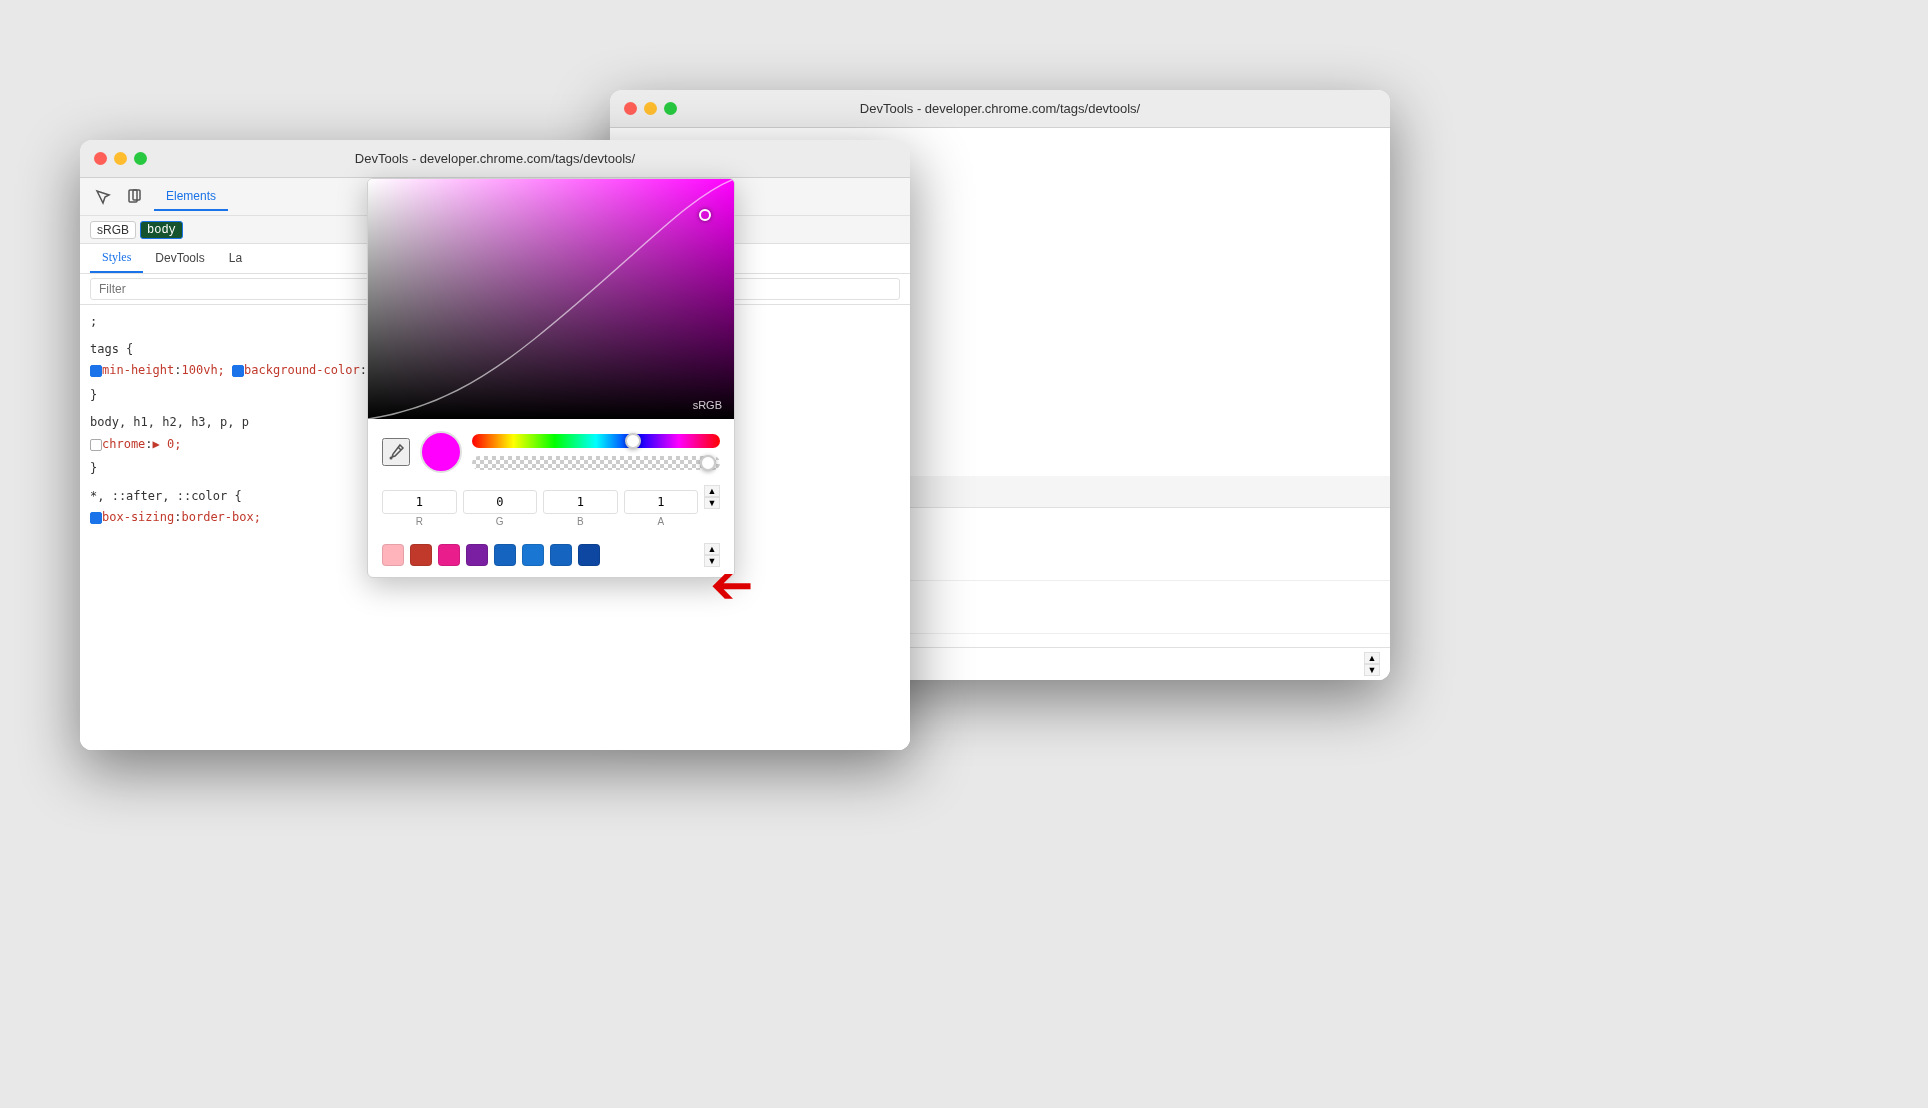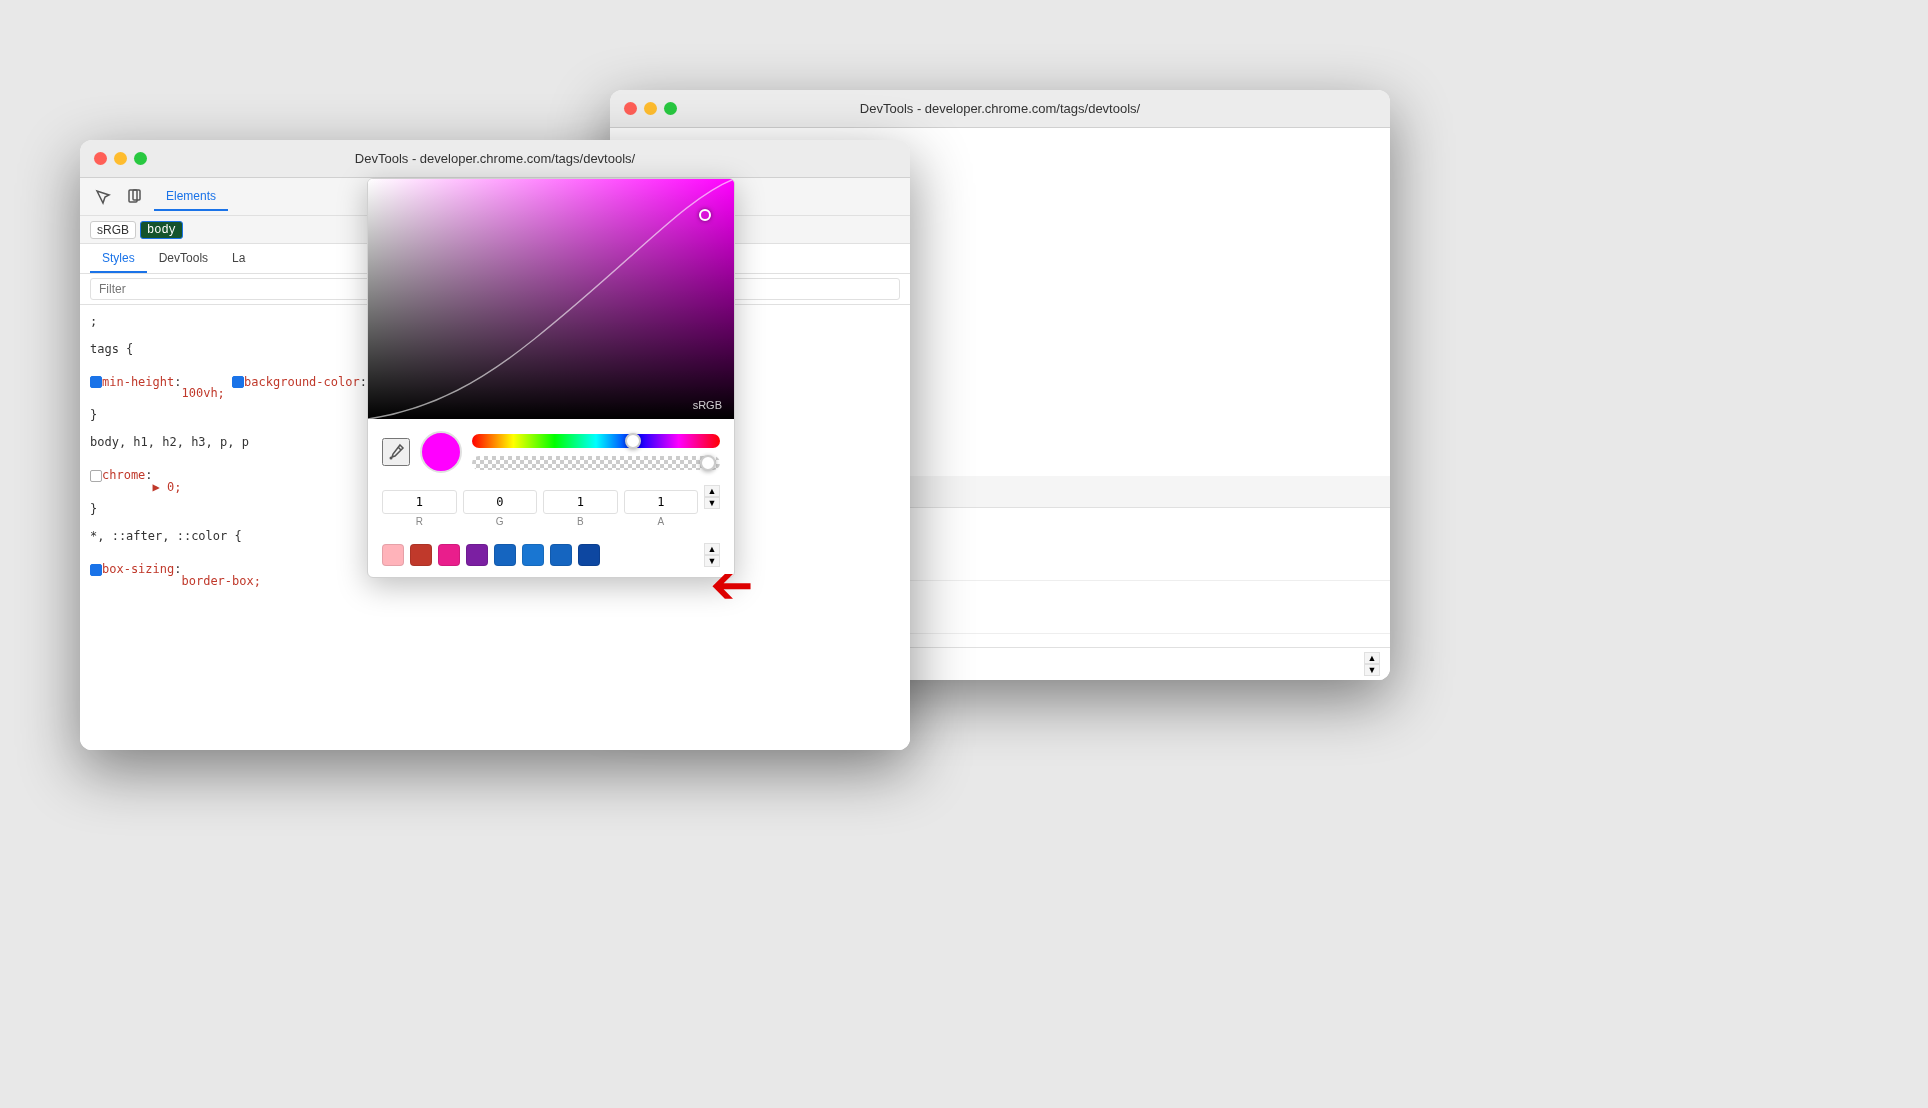--- a/index.html
+++ b/index.html
@@ -157,21 +157,21 @@
       align-items: stretch;
     }
     .sub-tab {
       padding: 0 12px;
       font-size: 12px;
       color: #444;
       cursor: pointer;
       display: flex; align-items: center;
       border-bottom: 2px solid transparent;
     }
-    .sub-tab.active { border-bottom: 2px solid #1a73e8; color: #1a73e8; }
+    .sub-tab.active { border-bottom: 2px solid #1a73e8; color: #1a73e8; font-family: Liberation Serif, serif; }
 
     
     .filter-bar {
       padding: 4px 10px;
       border-bottom: 1px solid #e0e0e0;
       background: #fff;
     }
     .filter-input {
       width: 100%;
       border: 1px solid #e0e0e0;
@@ -189,21 +189,21 @@
       padding: 6px 10px;
       font-family: 'Menlo', 'Consolas', monospace;
       font-size: 12px;
       line-height: 1.8;
       background: #fff;
     }
 
     .css-rule { margin-bottom: 6px; }
     .css-selector { color: #333; }
     .css-prop { color: #c0392b; }
-    .css-value { color: #c0392b; margin-top: 23px; }
+    .css-value { color: #c0392b; }
     .css-keyword { color: #333; }
 
     .checkbox-inline {
       display: inline-flex;
       align-items: center;
     }
     .css-checkbox {
       width: 12px; height: 12px;
       border: 1px solid #1a73e8;
       background: #1a73e8;

